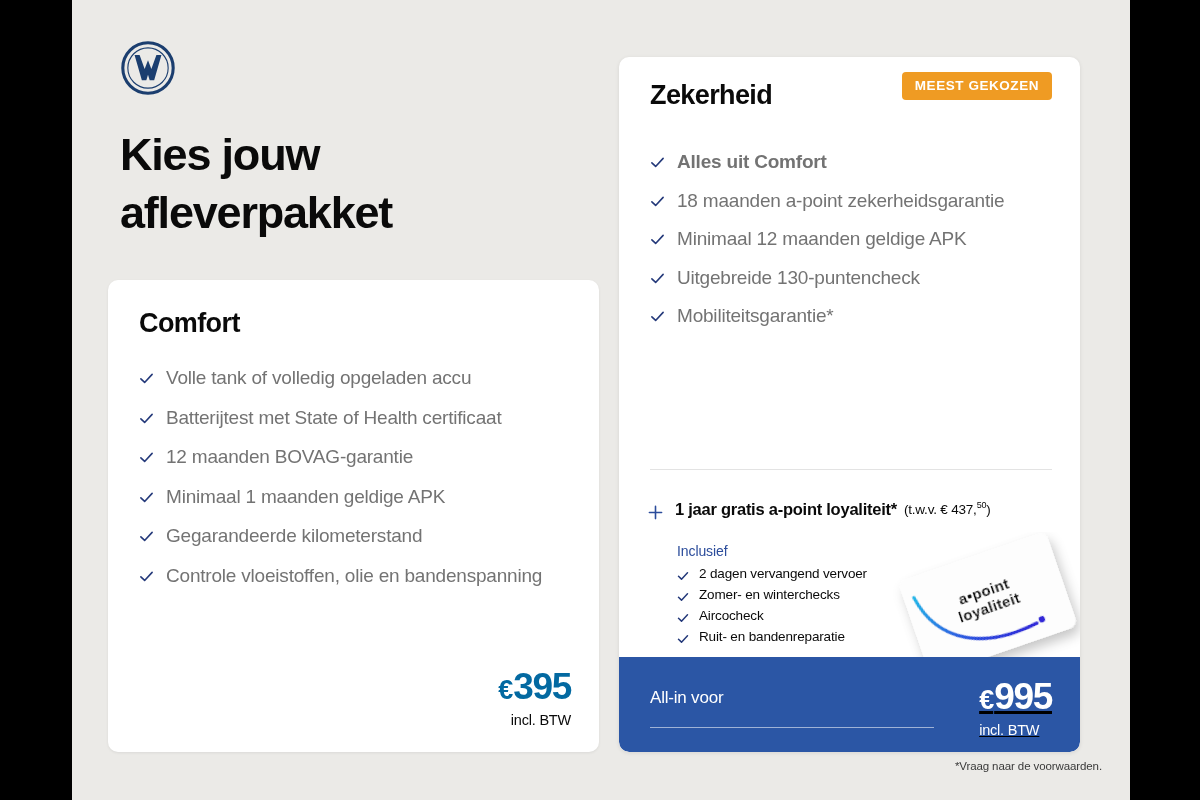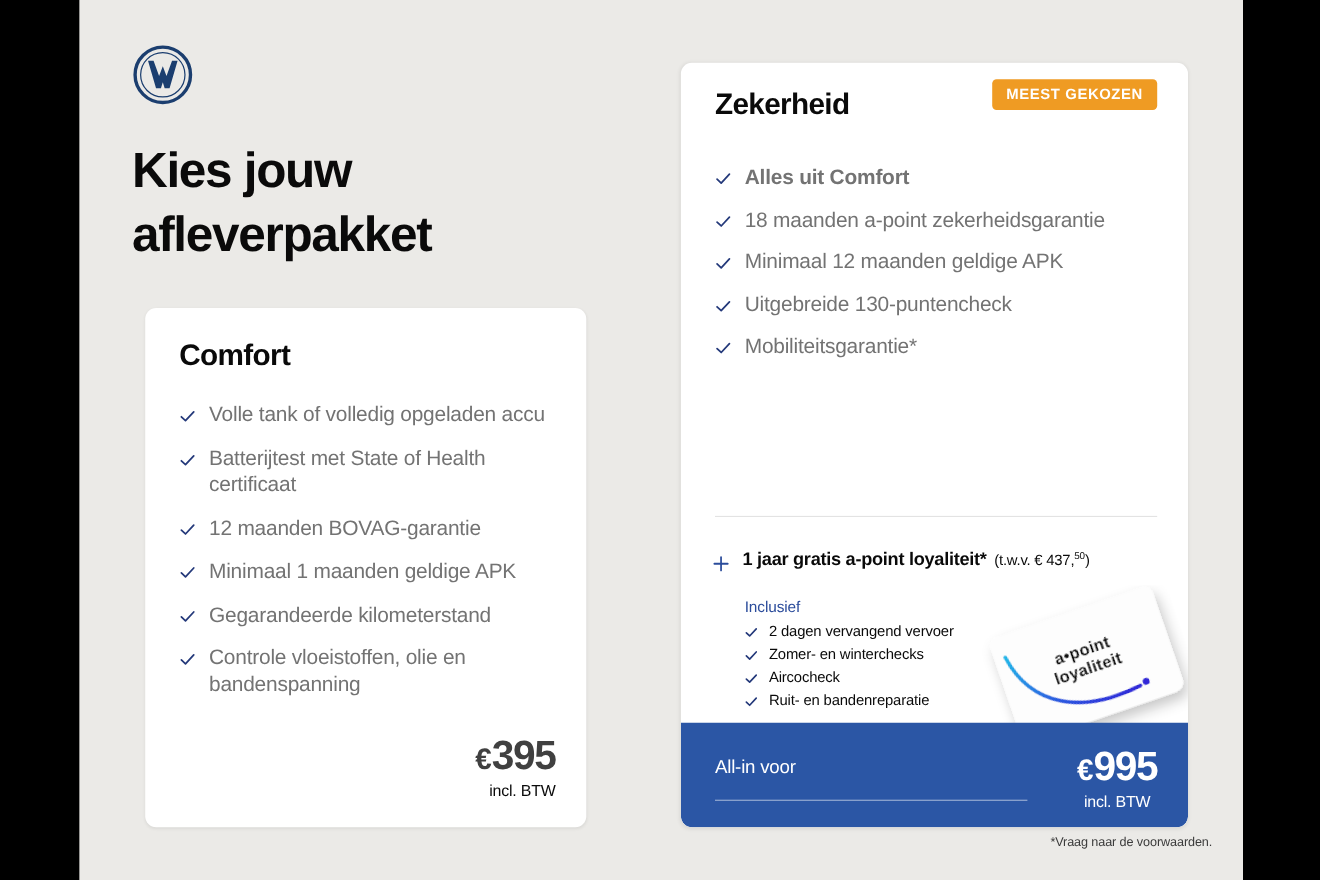--- a/index.html
+++ b/index.html
@@ -37,22 +37,22 @@
 
   
   .card {
     position:absolute;
     background:#fff;
     border-radius:10px;
   }
 
   
   .card-comfort {
-    left:60px; top:280px;
-    width:401px; height:472px;
+    left:36px; top:280px;
+    width:491px; height:472px;
     box-shadow:0 1px 3px rgba(0,0,0,.07);
   }
   .card-comfort .card-title {
     position:absolute; left:31px; top:28px;
     font-size:27px; font-weight:700; letter-spacing:-.6px; color:#0A0A0A;
   }
   .feat-list { position:absolute; left:31px; top:86px; right:26px; }
   .feat {
     display:flex; align-items:flex-start;
     margin-bottom:16px;
@@ -60,21 +60,21 @@
   .feat .chk {
     flex:0 0 auto; width:15px; height:15px; margin:5px 12px 0 0;
   }
   .feat .txt {
     font-size:19px; line-height:23.5px; color:#737373; letter-spacing:-.2px;
   }
   .feat .txt.bold { font-weight:700; }
 
   .price-block { position:absolute; right:28px; bottom:24px; text-align:right; }
   .price-main {
-    font-size:37px; font-weight:700; letter-spacing:-1.3px; color:#404040;
+    font-size:37px; font-weight:700; letter-spacing:-1.3px; color:#0369a1;
     line-height:40px; white-space:nowrap;
   }
   .price-main .eu { font-size:27px; letter-spacing:-1px; margin-right:1px; }
   .price-sub { font-size:14.5px; color:#0A0A0A; margin-top:2px; letter-spacing:-.2px; }
 
   
   .card-zeker {
     left:547px; top:57px;
     width:461px; height:695px;
     box-shadow:0 1px 4px rgba(0,0,0,.09);
@@ -140,21 +140,21 @@
   }
   .allin-label {
     position:absolute; left:31px; top:31px;
     font-size:17px; color:#fff; letter-spacing:-.2px;
   }
   .allin-rule {
     position:absolute; left:31px; bottom:24px; width:284px; height:1px;
     background:rgba(255,255,255,.55);
   }
   .allin-price {
-    position:absolute; right:28px; top:20px; text-align:center;
+    position:absolute; right:28px; top:20px; text-align:left;text-decoration:underline;
   }
   .allin-price .price-main { color:#fff; }
   .allin-price .price-sub  { color:#fff; }
 
   
   .footnote {
     position:absolute; right:28px; top:760px;
     font-size:11.5px; color:#3A3A3A; letter-spacing:-.1px;
   }
 </style>

